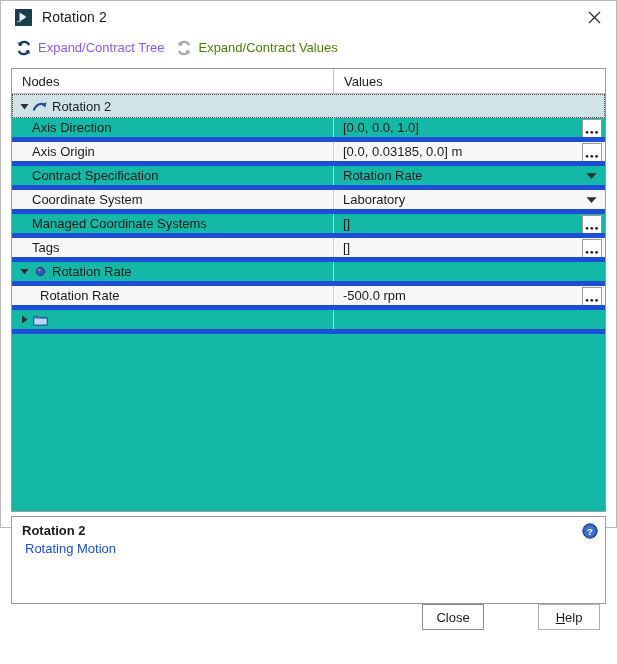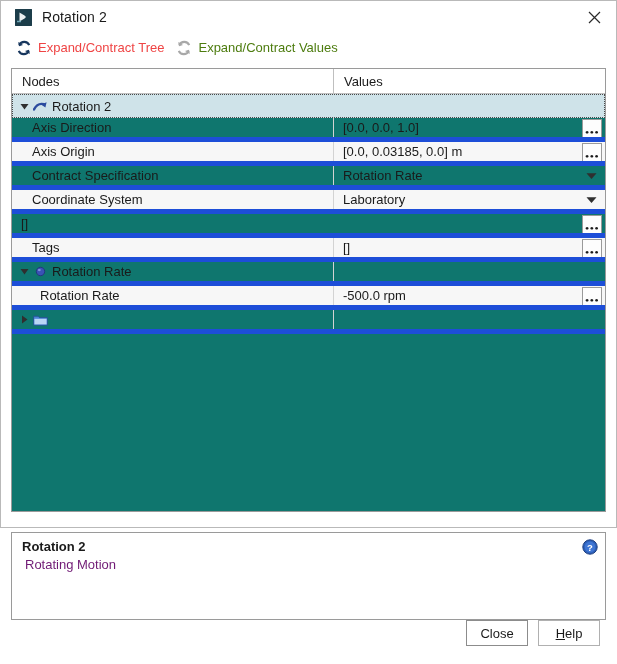--- a/index.html
+++ b/index.html
@@ -74,41 +74,41 @@
     padding-left: 15px;
     box-sizing: border-box;
     background: #ffffff;
   }
   .tb-item {
     display: flex;
     align-items: center;
     height: 22px;
     margin-right: 12px;
     font-size: 13px;
-    color: #ef4444;
+    color: #8b5cf6;
     white-space: nowrap;
   }
   .tb-item.disabled { color: #4d7c0f; }
   .tb-ico {
     width: 16px;
     height: 16px;
     flex: 0 0 16px;
     margin-right: 6px;
     display: block;
   }
   .tb-label { line-height: 16px; }
 
   
   .table-wrap {
-    margin: 5px 10px 16px 10px;
+    margin: 5px 10px 0 10px;
     flex: 0 0 444px;
     height: 444px;
     box-sizing: border-box;
     border: 1px solid #9a9a9a;
-    background: #0f766e;
+    background: #14b8a6;
     position: relative;
     overflow: hidden;
   }
   .thead {
     display: flex;
     height: 25px;
     box-sizing: border-box;
     border-bottom: 1px solid #bfbfbf;
     background: #ffffff;
   }
@@ -243,21 +243,21 @@
     padding: 5px 10px 0 10px;
   }
   .desc-title {
     font-size: 13px;
     font-weight: bold;
     color: #1a1a1a;
     line-height: 18px;
   }
   .desc-sub {
     font-size: 13px;
-    color: #701a75;
+    color: #1d4ed8;
     line-height: 18px;
     padding-left: 3px;
   }
   .help-ico {
     position: absolute;
     right: 7px;
     top: 6px;
     width: 16px;
     height: 16px;
     cursor: default;
@@ -265,20 +265,21 @@
   .help-ico svg { display: block; }
 
   
   .footer {
     flex: 1 1 auto;
     display: flex;
     align-items: center;
     justify-content: flex-end;
     padding: 0 16px 0 8px;
     box-sizing: border-box;
+    gap: 44px;
   }
   .btn {
     min-width: 62px;
     height: 26px;
     box-sizing: border-box;
     border: 1px solid #b0b0b0;
     background: #ffffff;
     font-family: "Liberation Sans", sans-serif;
     font-size: 13px;
     color: #1a1a1a;
@@ -411,20 +412,23 @@
           <div class="cell-val">
             <span class="val-text">Laboratory</span>
             <span class="dd-arrow">
               <svg width="11" height="7" viewBox="0 0 11 7">
                 <path d="M0.5 0.8 L10.5 0.8 L5.5 6.6 Z" fill="#2f2f2f"></path>
               </svg>
             </span>
           </div>
         </div>
         <div class="row">
+          <div class="cell-node indent-1">
+            <span class="node-label">Managed Coordinate Systems</span>
+          </div>
           <div class="cell-val">
             <span class="val-text">[]</span>
             <span class="ellipsis-btn">
               <span class="dots" style="font-size: 6px; letter-spacing: 0.5px;">●●●</span>
             </span>
           </div>
         </div>
         <div class="row shade">
           <div class="cell-node indent-1">
             <span class="node-label">Tags</span>

